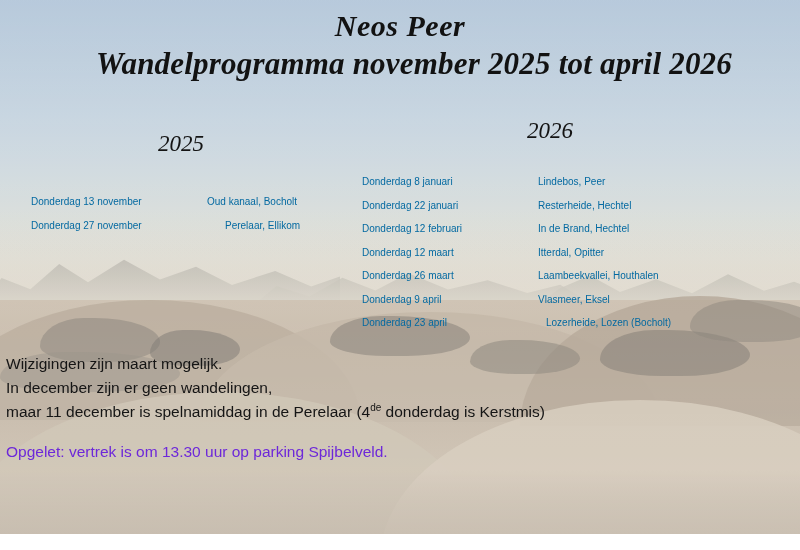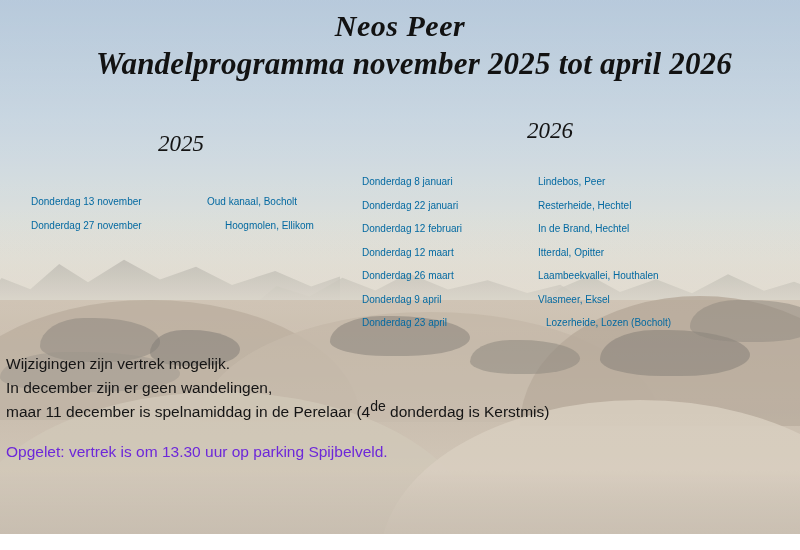--- a/index.html
+++ b/index.html
@@ -187,21 +187,21 @@
     position: absolute;
     left: 6px; top: 352px;
     width: 660px;
     font-family: "Liberation Sans", sans-serif;
     font-size: 15.5px;
     line-height: 24px;
     color: #151515;
   }
   .notes p { margin: 0; }
   sup {
-    font-size: 14px;
+    font-size: 10px;
     vertical-align: super;
     line-height: 0;
   }
   .footer-note {
     position: absolute;
     left: 6px; top: 440px;
     font-family: "Liberation Sans", sans-serif;
     font-size: 15.5px;
     line-height: 24px;
     color: #6d28d9;
@@ -241,21 +241,21 @@
     </div>
 
     <div class="year year-2025">2025</div>
     <div class="year year-2026">2026</div>
 
     <div class="col col-2025">
       <span class="row">
         <span class="date">Donderdag 13 november</span><span class="place indent-2">Oud kanaal, Bocholt</span>
       </span>
       <span class="row">
-        <span class="date">Donderdag 27 november</span><span class="place indent-1">Hoogmolen, Ellikom</span>
+        <span class="date">Donderdag 27 november</span><span class="place indent-1">Perelaar, Ellikom</span>
       </span>
     </div>
 
     <div class="col col-2026">
       <span class="row">
         <span class="date">Donderdag 8 januari</span><span class="place">Lindebos, Peer</span>
       </span>
       <span class="row">
         <span class="date">Donderdag 22 januari</span><span class="place">Resterheide, Hechtel</span>
       </span>
@@ -270,21 +270,21 @@
       </span>
       <span class="row">
         <span class="date">Donderdag 9 april</span><span class="place">Vlasmeer, Eksel</span>
       </span>
       <span class="row">
         <span class="date">Donderdag 23 april</span><span class="place indent-3">Lozerheide, Lozen (Bocholt)</span>
       </span>
     </div>
 
     <div class="notes">
-      <p>Wijzigingen zijn vertrek mogelijk.</p>
+      <p>Wijzigingen zijn maart mogelijk.</p>
       <p>In december zijn er geen wandelingen,</p>
       <p><span>maar 11 december is spelnamiddag in de Perelaar (4</span><sup>de</sup><span> donderdag is Kerstmis)</span></p>
     </div>
 
     <div class="footer-note">Opgelet: vertrek is om 13.30 uur op parking Spijbelveld.</div>
 
   </div>
 </div>
 
 </body></html>

